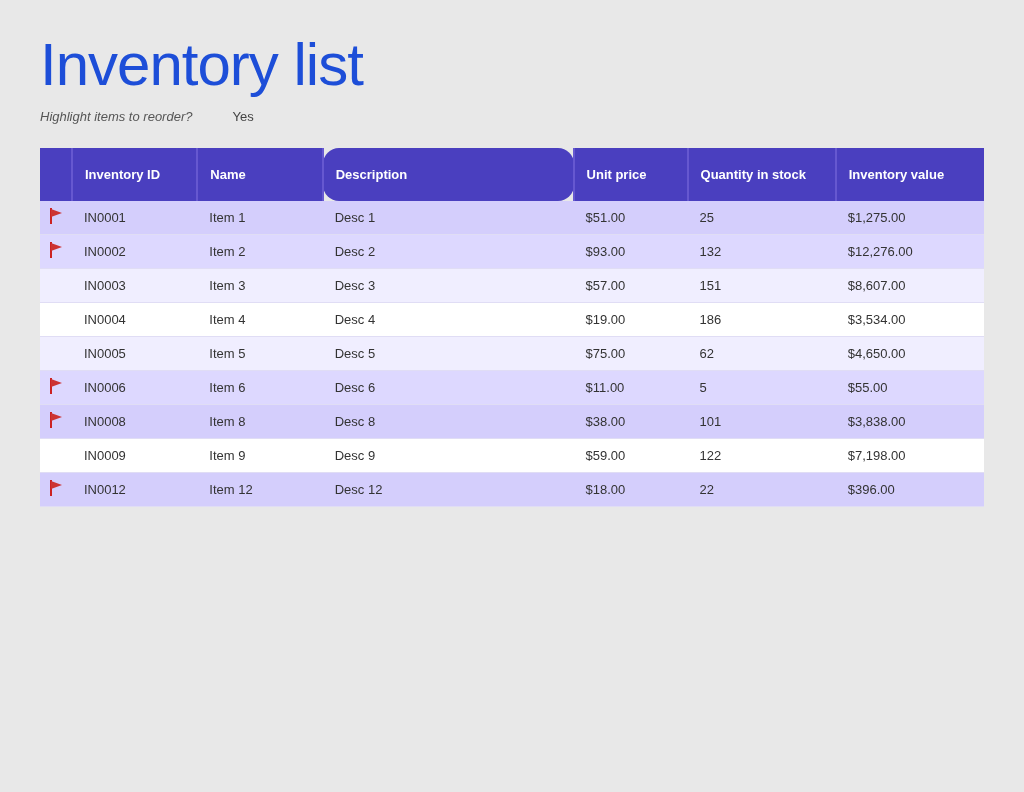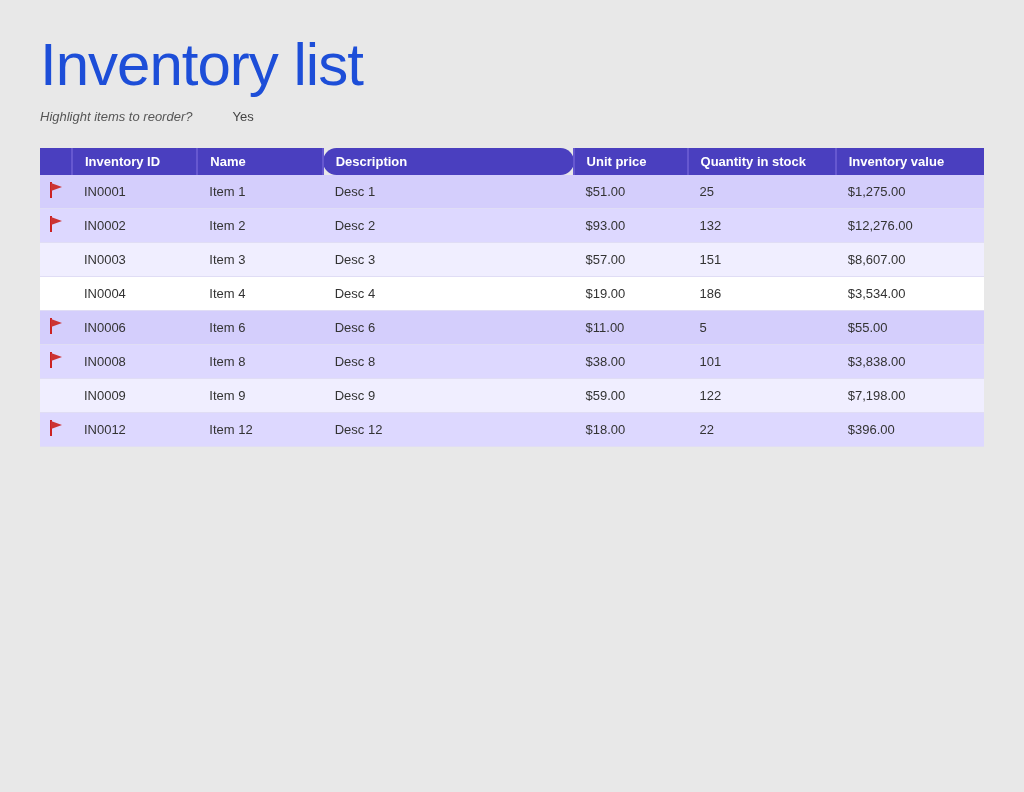--- a/index.html
+++ b/index.html
@@ -45,21 +45,21 @@
       width: 100%;
       border-collapse: collapse;
     }
     thead tr {
       background: #4a3fbf;
     }
     thead th {
       color: #fff;
       font-size: 13px;
       font-weight: 600;
-      padding: 6px 12px;
+      padding: 19px 12px;
       text-align: left;
       border-right: 2px solid #6658d0;
     }
     thead th:last-child {
       border-right: none;
     }
     tbody tr {
       background: #fff;
     }
     tbody tr:nth-child(odd) {
@@ -148,20 +148,29 @@
           </tr>
           <tr>
             <td style="padding: 0px 4px; text-align: center;"></td>
             <td>IN0004</td>
             <td>Item 4</td>
             <td>Desc 4</td>
             <td>$19.00</td>
             <td>186</td>
             <td>$3,534.00</td>
           </tr>
+          <tr>
+            <td style="padding: 0px 4px; text-align: center;"></td>
+            <td>IN0005</td>
+            <td>Item 5</td>
+            <td>Desc 5</td>
+            <td>$75.00</td>
+            <td>62</td>
+            <td>$4,650.00</td>
+          </tr>
           <tr class="highlight-item">
             <td style="padding: 0px 4px; text-align: center;"><span>
         <svg width="14" height="16" viewBox="0 0 14 16" xmlns="http://www.w3.org/2000/svg">
           <line x1="2" y1="0" x2="2" y2="16" stroke="#cc2222" stroke-width="2"></line>
           <polygon points="2,1 13,5 2,9" fill="#cc3333"></polygon>
         </svg>
       </span></td>
             <td>IN0006</td>
             <td>Item 6</td>
             <td>Desc 6</td>

